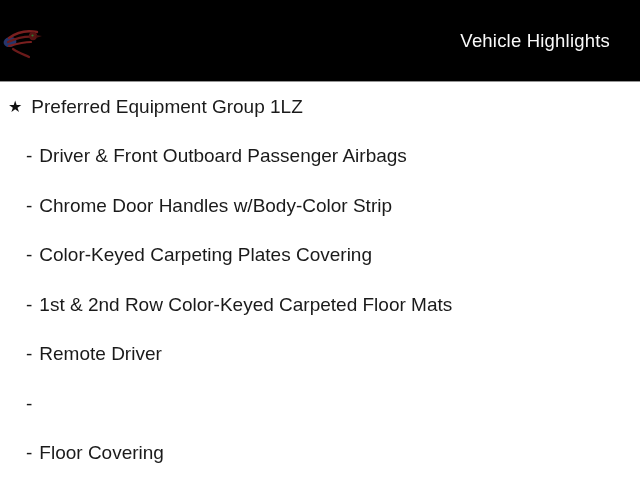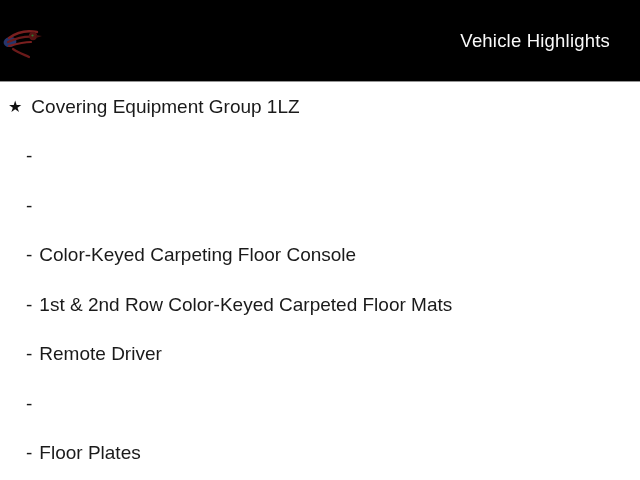--- a/index.html
+++ b/index.html
@@ -81,49 +81,51 @@
       <path d="M34 12 L 40 13 L 34 15 Z" fill="#4a1010"></path>
       <circle cx="30.5" cy="12.5" r="1.1" fill="#2e7d32"></circle>
     </svg>
     <div class="header-title">Vehicle Highlights</div>
   </div>
 
   <div class="content">
 
     <div class="row group">
       <span class="star">★</span>
-      <span>Covering Equipment Group 1LZ</span>
+      <span>Preferred Equipment Group 1LZ</span>
     </div>
 
     <div class="row sub">
       <span class="dash">-</span>
+      <span>Driver &amp; Front Outboard Passenger Airbags</span>
     </div>
 
     <div class="row sub">
       <span class="dash">-</span>
+      <span>Chrome Door Handles w/Body-Color Strip</span>
     </div>
 
     <div class="row sub">
       <span class="dash">-</span>
-      <span>Color-Keyed Carpeting Floor Console</span>
+      <span>Color-Keyed Carpeting Plates Covering</span>
     </div>
 
     <div class="row sub">
       <span class="dash">-</span>
       <span>1st &amp; 2nd Row Color-Keyed Carpeted Floor Mats</span>
     </div>
 
     <div class="row sub">
       <span class="dash">-</span>
       <span>Remote Driver</span>
     </div>
 
     <div class="row sub">
       <span class="dash">-</span>
     </div>
 
     <div class="row sub">
       <span class="dash">-</span>
-      <span>Floor Plates</span>
+      <span>Floor Covering</span>
     </div>
 
   </div>
 </div>
 
 </body></html>

